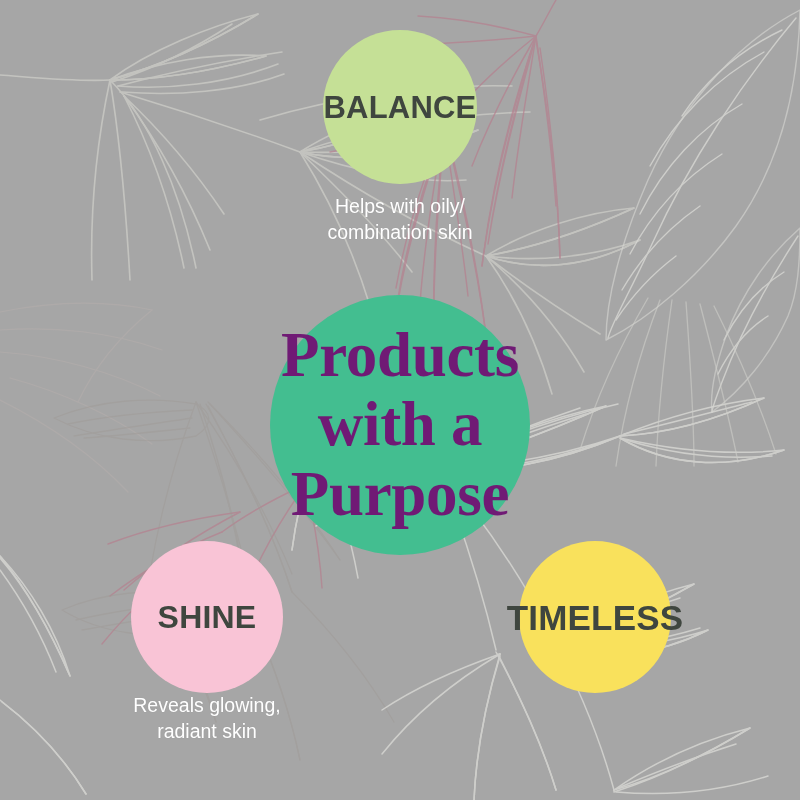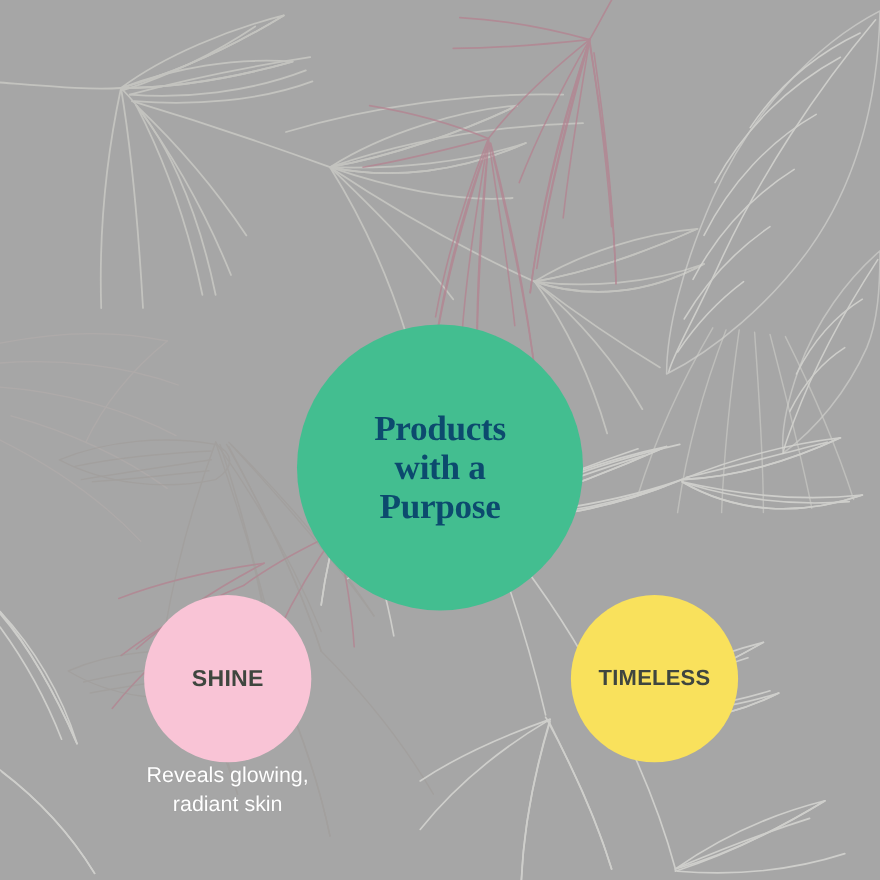--- a/index.html
+++ b/index.html
@@ -69,22 +69,22 @@
     height: 260px;
   }
   #center-bubble {
     width: 260px;
     height: 260px;
     background: #43be90;
   }
   #center-title {
     font-family: "Liberation Serif", serif;
     font-weight: bold;
-    color: #0c4a6e;
-    font-size: 32px;
+    color: #701a75;
+    font-size: 63px;
     line-height: 1.1;
     text-align: center;
     white-space: pre-line;
     letter-spacing: -0.3px;
   }
 
   
   #node-balance   { left: 323px; top: 30px;  width: 154px; height: 154px; }
   #node-hydrate   { left: 45px;  top: 233px; width: 152px; height: 152px; }
   #node-calm      { left: 607px; top: 240px; width: 152px; height: 152px; }
@@ -99,22 +99,22 @@
 
   #node-balance  .bubble { background: #c5e096; }
   #node-hydrate  .bubble { background: #a6dfe6; }
   #node-calm     .bubble { background: #cbe6d7; }
   #node-shine    .bubble { background: #f9c4d6; }
   #node-timeless .bubble { background: #f9e15c; }
 
   #node-balance  .bubble-label { font-size: 31px; }
   #node-hydrate  .bubble-label { font-size: 31px; }
   #node-calm     .bubble-label { font-size: 31px; }
-  #node-shine    .bubble-label { font-size: 21px; }
-  #node-timeless .bubble-label { font-size: 20px; }
+  #node-shine    .bubble-label { font-size: 32px; }
+  #node-timeless .bubble-label { font-size: 35px; }
 
   #node-balance  .caption { top: 164px; width: 240px; }
   #node-hydrate  .caption { top: 145px; width: 230px; }
   #node-calm     .caption { top: 145px; width: 250px; }
   #node-shine    .caption { top: 152px; width: 250px; }
   #node-timeless .caption { top: 152px; width: 260px; }
 </style>
 </head>
 <body>
 
@@ -322,20 +322,27 @@
         <path d="M672 300 C664 356 658 414 656 466"></path>
         <path d="M686 302 C690 358 694 414 694 466"></path>
         <path d="M700 304 C714 358 728 412 738 462"></path>
         <path d="M648 298 C620 346 596 398 580 450"></path>
         <path d="M714 306 C738 354 760 404 776 454"></path>
       </g>
 
     </g>
   </svg>
 
+  <div class="node" id="node-balance">
+    <div class="bubble">
+      <span class="bubble-label">BALANCE</span>
+    </div>
+    <div class="caption">Helps with oily/
+combination skin</div>
+  </div>
 
 
 
   <div class="node" id="node-shine">
     <div class="bubble">
       <span class="bubble-label">SHINE</span>
     </div>
     <div class="caption">Reveals glowing,
 radiant skin</div>
   </div>

